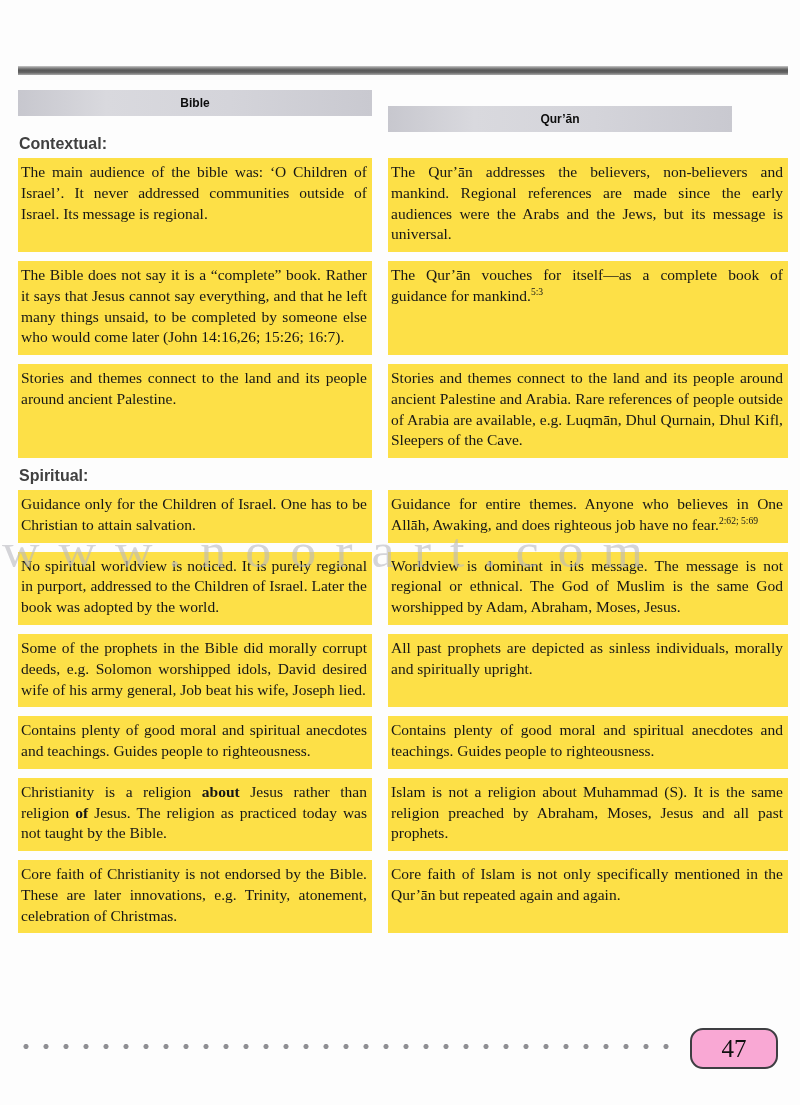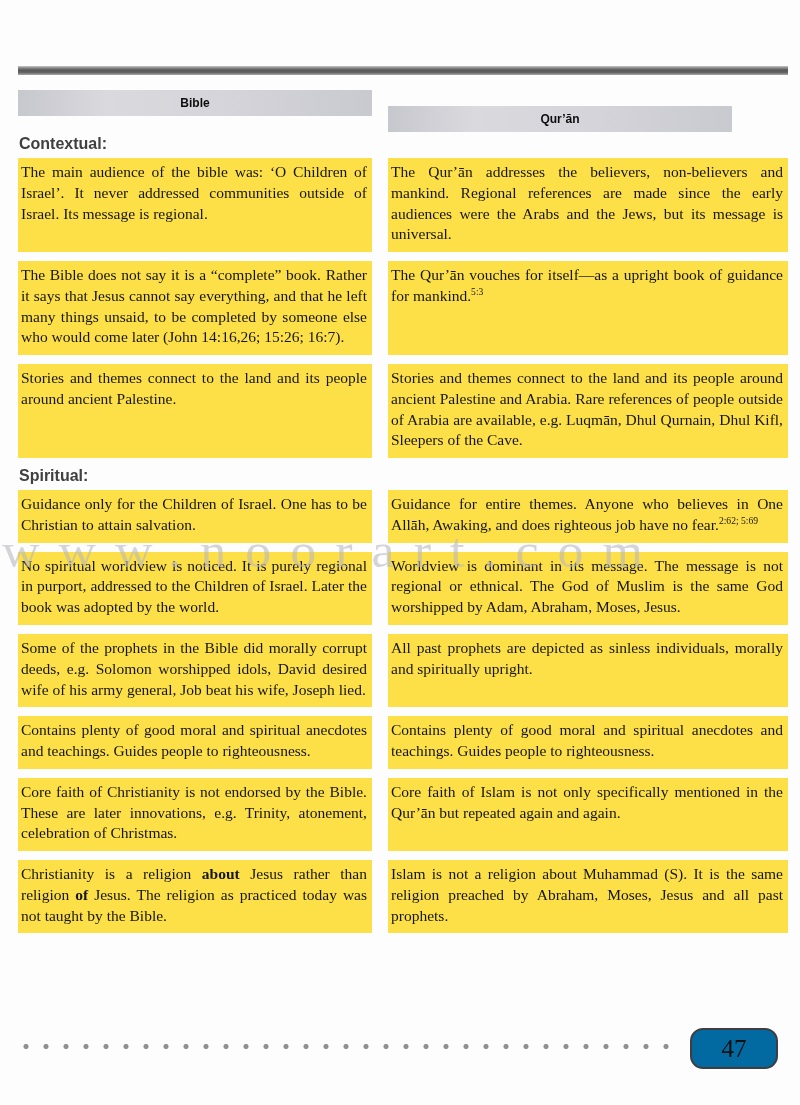--- a/index.html
+++ b/index.html
@@ -59,21 +59,21 @@
   .footer-dots {
     position: absolute; left: 22px; top: 1042px;
     width: 652px; height: 9px;
     background-image: radial-gradient(circle at 4px 4.5px, #8f8f93 2.2px, rgba(0,0,0,0) 2.9px);
     background-size: 20px 9px; background-repeat: repeat-x;
   }
   .page-pill {
     position: absolute; right: 22px; top: 1028px;
     width: 84px; height: 37px;
     border: 2px solid #3e3e42; border-radius: 13px;
-    background: #0369a1;
+    background: #f9a8d4;
     display: flex; align-items: center; justify-content: center;
     font-size: 25px; color: #111; margin-left: 8px;
   }
 </style>
 </head>
 <body>
 
 <div class="content">
 
   <div class="top-rule"></div>
@@ -85,21 +85,21 @@
 
   <div class="section-label">Contextual:</div>
 
   <div class="trow">
     <div class="cell cell-left"><span>The main audience of the bible was: ‘O Children of Israel’. It never addressed communities outside of Israel. Its message is regional.</span></div>
     <div class="cell cell-right"><span>The Qur’ān addresses the believers, non-believers and mankind. Regional references are made since the early audiences were the Arabs and the Jews, but its message is universal.</span></div>
   </div>
 
   <div class="trow">
     <div class="cell cell-left"><span>The Bible does not say it is a “complete” book. Rather it says that Jesus cannot say everything, and that he left many things unsaid, to be completed by someone else who would come later (John 14:16,26; 15:26; 16:7).</span></div>
-    <div class="cell cell-right"><span>The Qur’ān vouches for itself—as a upright book of guidance for mankind.</span><sup>5:3</sup></div>
+    <div class="cell cell-right"><span>The Qur’ān vouches for itself—as a complete book of guidance for mankind.</span><sup>5:3</sup></div>
   </div>
 
   <div class="trow">
     <div class="cell cell-left"><span>Stories and themes connect to the land and its people around ancient Palestine.</span></div>
     <div class="cell cell-right"><span>Stories and themes connect to the land and its people around ancient Palestine and Arabia. Rare references of  people outside of  Arabia are available, e.g. Luqmān, Dhul Qurnain, Dhul Kifl, Sleepers of the Cave.</span></div>
   </div>
 
   <div class="section-label">Spiritual:</div>
 
   <div class="trow">
@@ -116,27 +116,27 @@
     <div class="cell cell-left"><span>Some of the prophets in the Bible did morally corrupt deeds, e.g. Solomon worshipped idols, David desired wife of his army general, Job beat his wife, Joseph lied.</span></div>
     <div class="cell cell-right"><span>All past prophets are depicted as sinless individuals, morally and spiritually upright.</span></div>
   </div>
 
   <div class="trow">
     <div class="cell cell-left"><span>Contains plenty of good moral and spiritual anecdotes and teachings. Guides people to righteousness.</span></div>
     <div class="cell cell-right"><span>Contains plenty of good moral and spiritual anecdotes and teachings. Guides people to righteousness.</span></div>
   </div>
 
   <div class="trow">
-    <div class="cell cell-left"><span>Core faith of Christianity is not endorsed by the Bible. These are later innovations, e.g. Trinity, atonement, celebration of Christmas.</span></div>
-    <div class="cell cell-right"><span>Core faith of Islam is not only specifically mentioned in the Qur’ān but repeated again and again.</span></div>
+    <div class="cell cell-left"><span>Christianity is a religion </span><span style="font-weight: bold;">about</span><span> Jesus rather than religion </span><span style="font-weight: bold;">of</span><span> Jesus. The religion as practiced today was not taught by the Bible.</span></div>
+    <div class="cell cell-right"><span>Islam is not a religion about Muhammad (S). It is the same religion preached by Abraham, Moses, Jesus and all past prophets.</span></div>
   </div>
 
   <div class="trow">
-    <div class="cell cell-left"><span>Christianity is a religion </span><span style="font-weight: bold;">about</span><span> Jesus rather than religion </span><span style="font-weight: bold;">of</span><span> Jesus. The religion as practiced today was not taught by the Bible.</span></div>
-    <div class="cell cell-right"><span>Islam is not a religion about Muhammad (S). It is the same religion preached by Abraham, Moses, Jesus and all past prophets.</span></div>
+    <div class="cell cell-left"><span>Core faith of Christianity is not endorsed by the Bible. These are later innovations, e.g. Trinity, atonement, celebration of Christmas.</span></div>
+    <div class="cell cell-right"><span>Core faith of Islam is not only specifically mentioned in the Qur’ān but repeated again and again.</span></div>
   </div>
 
 </div>
 
 <div class="watermark">www.noorart.com</div>
 
 <div class="footer-dots"></div>
 
 <div class="page-pill">
   <span>47</span>

